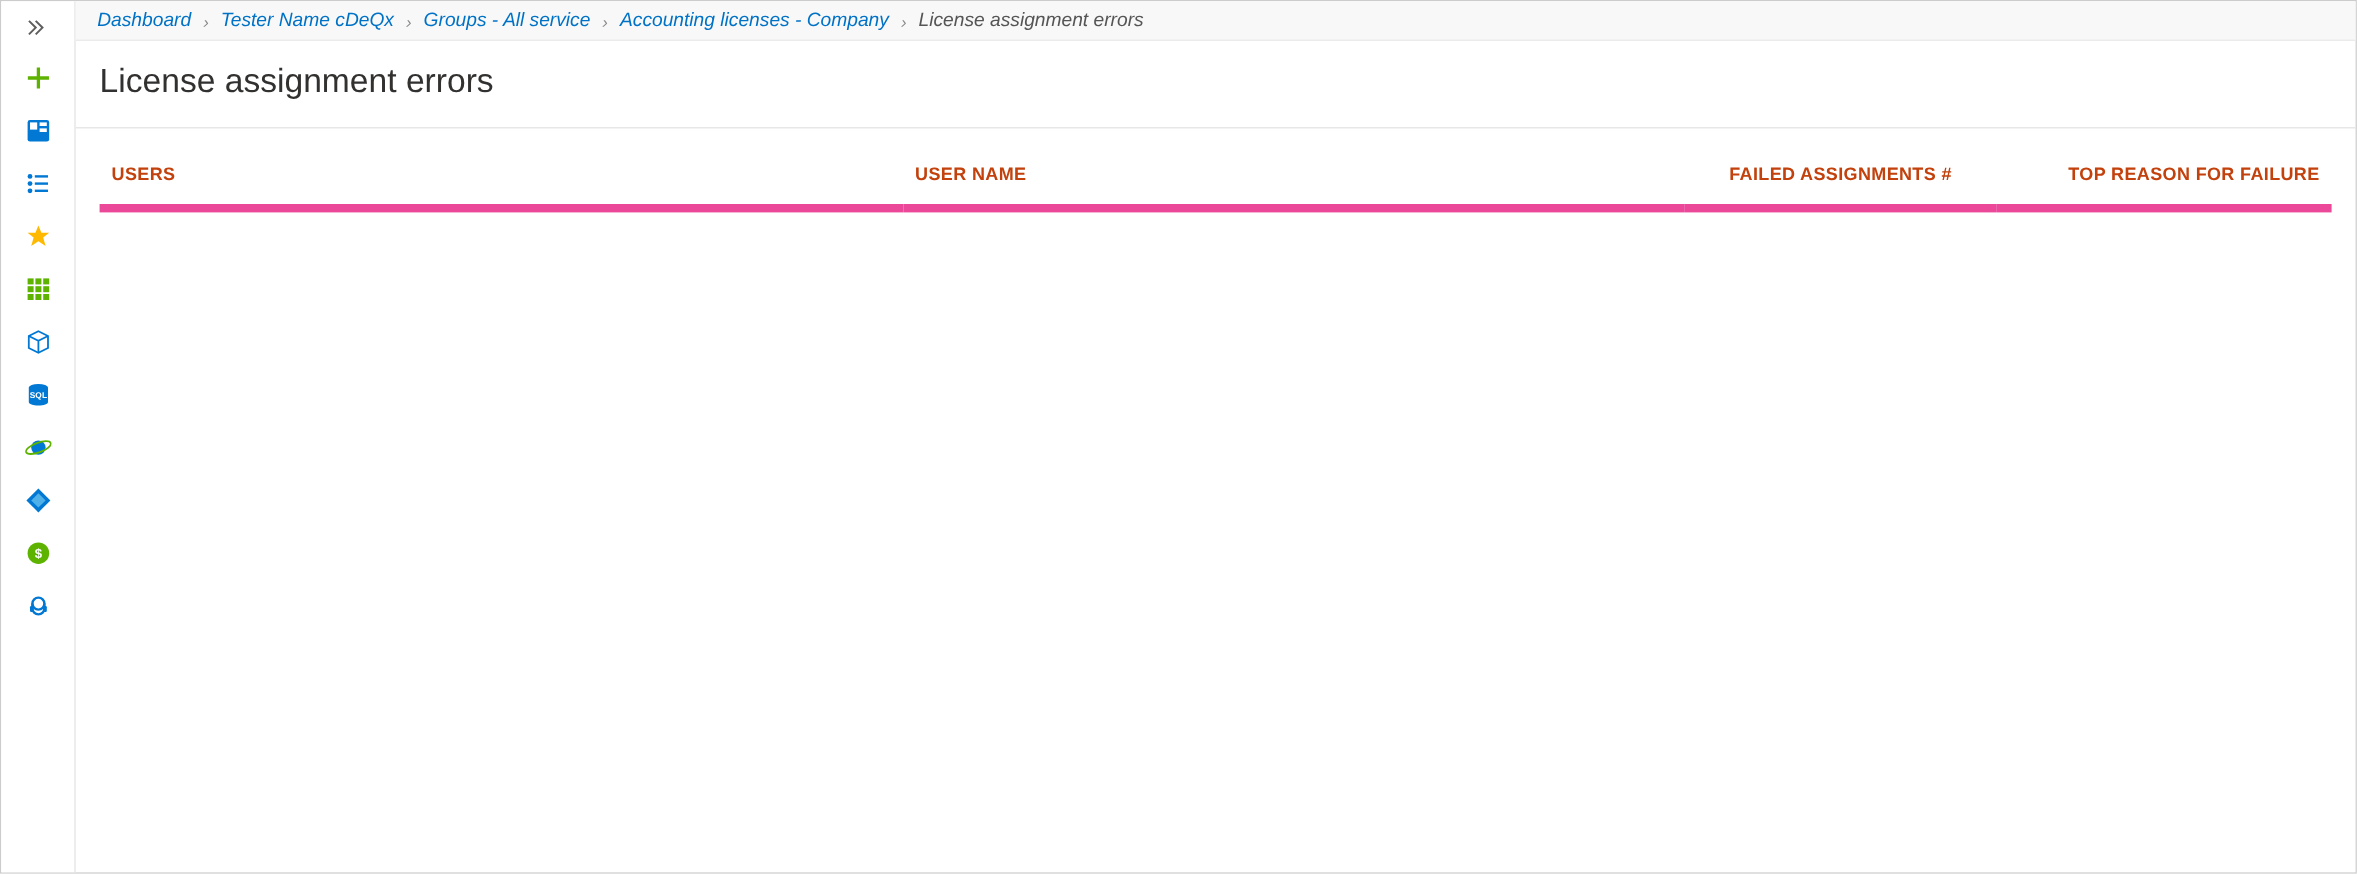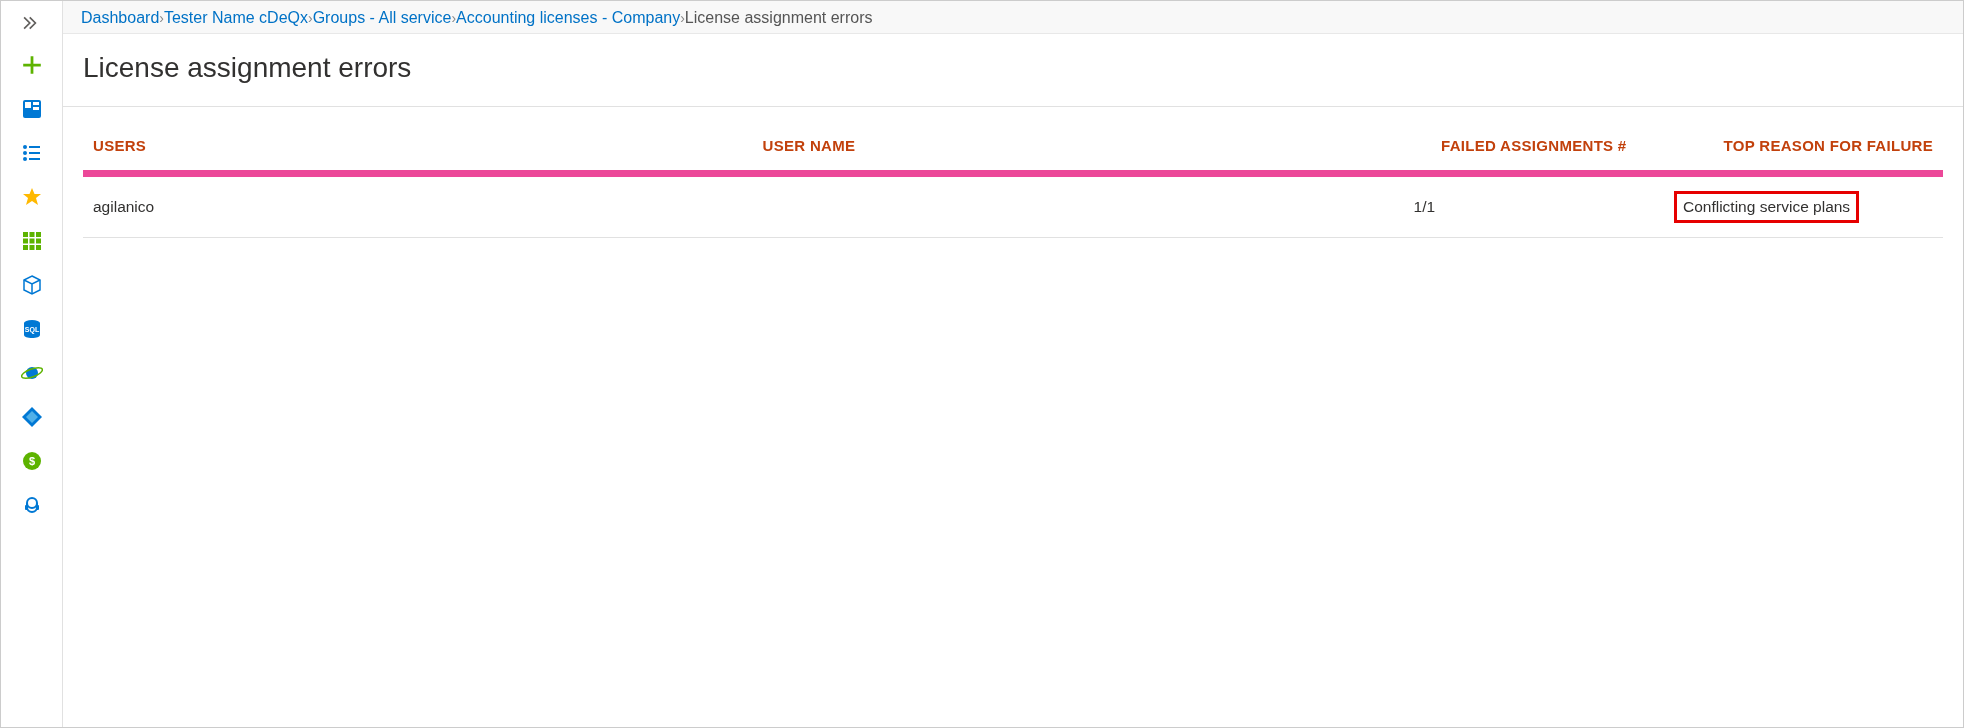--- a/index.html
+++ b/index.html
@@ -33,24 +33,26 @@
   }
   .sidebar .nav-icon {
     width: 28px; height: 28px;
     display:flex;align-items:center;justify-content:center;
     cursor:pointer;
   }
   .main { flex:1; display:flex; flex-direction:column; }
   .breadcrumb {
     display:flex;
     align-items:center;
+    gap:10px;
     padding: 8px 18px 6px 18px;
     font-size: 16px;
     background:#f8f8f8;
     border-bottom:1px solid #e8e8e8;
+    font-style:italic;
   }
   .breadcrumb a { color:#0072c6; text-decoration:none; cursor:pointer; }
   .breadcrumb .sep { color:#888; font-size:14px; }
   .breadcrumb .current { color:#555; }
   .page-title {
     font-size: 28px;
     font-weight:400;
     padding: 18px 20px 22px 20px;
     color:#323130;
     border-bottom:1px solid #e1e1e1;
@@ -195,23 +197,17 @@
       <table>
         <thead>
           <tr>
             <th class="col-users">USERS</th>
             <th class="col-username">USER NAME</th>
             <th class="col-failed">FAILED ASSIGNMENTS #</th>
             <th class="col-reason">TOP REASON FOR FAILURE</th>
           </tr>
         </thead>
         <tbody id="table-body">
-            <tr>
-              <td>agilanico</td>
-              <td></td>
-              <td>1/1</td>
-              <td><span class="highlight-box">Conflicting service plans</span></td>
-            </tr>
           </tbody>
       </table>
     </div>
   </div>
 </div>
 
 </body></html>

